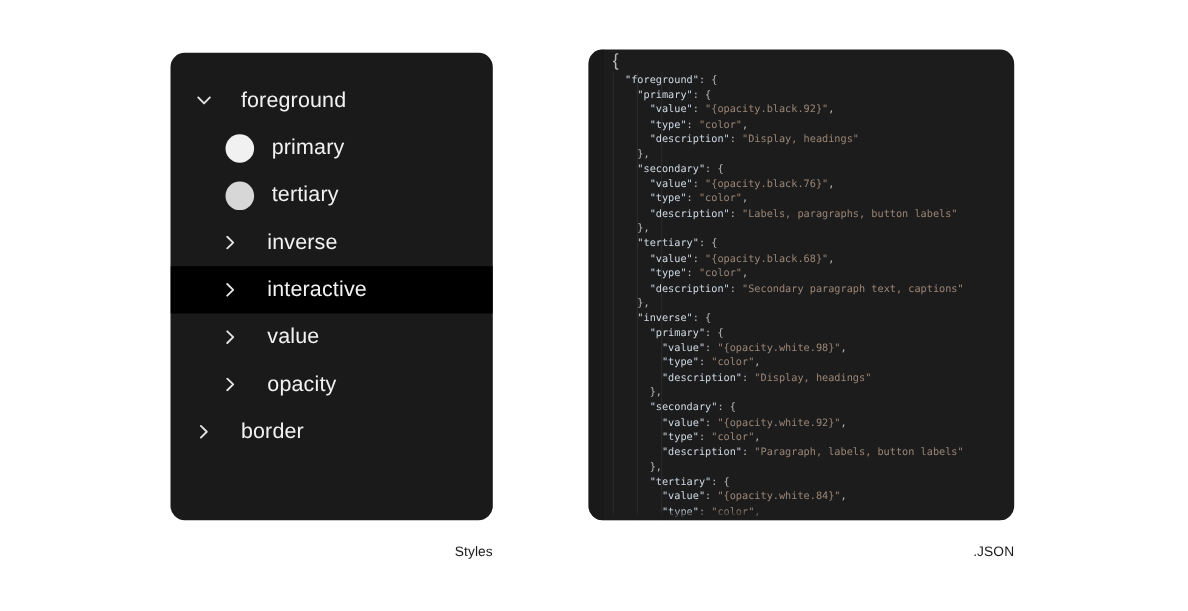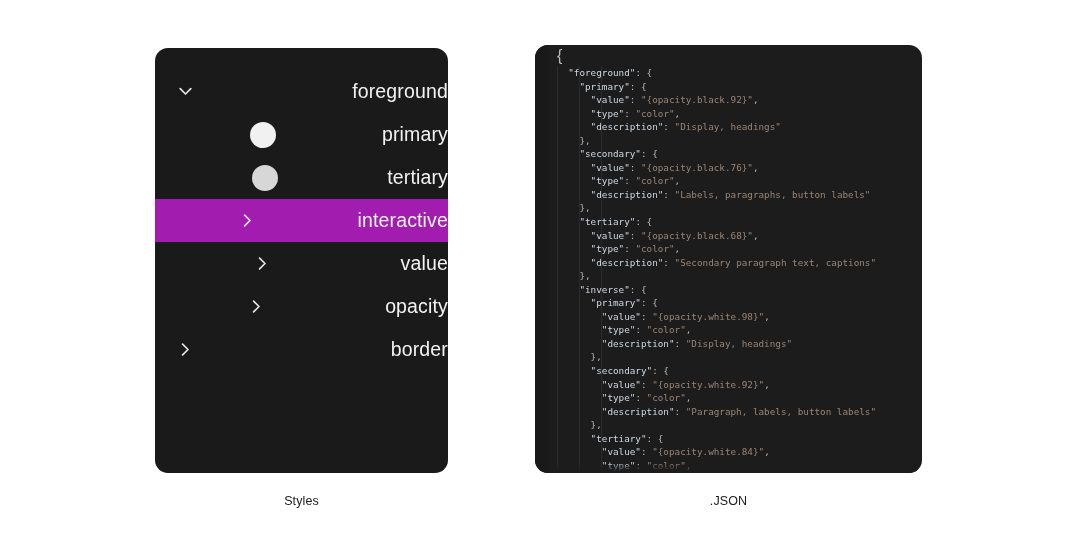--- a/index.html
+++ b/index.html
@@ -22,21 +22,21 @@
     height: 555px;
   }
   .col-styles { left: 155px; width: 293px; }
   .col-json   { left: 535px; width: 387px; }
 
   .caption {
     position: absolute;
     top: 494px;
     left: 0;
     width: 100%;
-    text-align: center;
+    text-align: right;
     font-size: 12.5px;
     color: #1b1b1b;
     letter-spacing: .1px;
   }
 
   
   .styles-panel {
     position: absolute;
     top: 48px;
     left: 0;
@@ -48,23 +48,22 @@
     padding: 22px 0 20px 0;
     overflow: hidden;
   }
 
   .tree-row {
     display: flex;
     align-items: center;
     height: 43px;
     padding-left: 26px;
     box-sizing: border-box;
-    justify-content: space-between;
-  }
-  .tree-row.highlight { background: #a21caf; }
+  }
+  .tree-row.highlight { background: #000000; }
 
   .chev {
     width: 26px;
     flex: 0 0 26px;
     display: flex;
     align-items: center;
     justify-content: flex-start;
     color: #e4e4e4;
   }
   .chev svg { display: block; }
@@ -186,20 +185,30 @@
         <span class="lead" style="width: 24px; flex: 0 0 24px;"></span>
         <span class="swatch" style="background: rgb(241, 241, 241);"></span>
         <span class="gap-md"></span>
         <span class="tree-label">primary</span>
       </div>
       <div class="tree-row lvl1">
         <span class="lead" style="width: 24px; flex: 0 0 24px;"></span>
         <span class="swatch" style="background: rgb(215, 215, 215);"></span>
         <span class="gap-md"></span>
         <span class="tree-label">tertiary</span>
+      </div>
+      <div class="tree-row lvl1">
+        <span class="lead" style="width: 24px; flex: 0 0 24px;"></span>
+        <span class="chev">
+          <svg width="9" height="13" viewBox="0 0 9 13" fill="none">
+            <path d="M1.6 1.2 L7 6.5 L1.6 11.8" stroke="currentColor" stroke-width="1.7" stroke-linecap="round" stroke-linejoin="round"></path>
+          </svg>
+        </span>
+        <span class="gap-sm"></span>
+        <span class="tree-label">inverse</span>
       </div>
       <div class="tree-row lvl1 highlight">
         <span class="lead" style="width: 24px; flex: 0 0 24px;"></span>
         <span class="chev">
           <svg width="9" height="13" viewBox="0 0 9 13" fill="none">
             <path d="M1.6 1.2 L7 6.5 L1.6 11.8" stroke="currentColor" stroke-width="1.7" stroke-linecap="round" stroke-linejoin="round"></path>
           </svg>
         </span>
         <span class="gap-sm"></span>
         <span class="tree-label">interactive</span>

